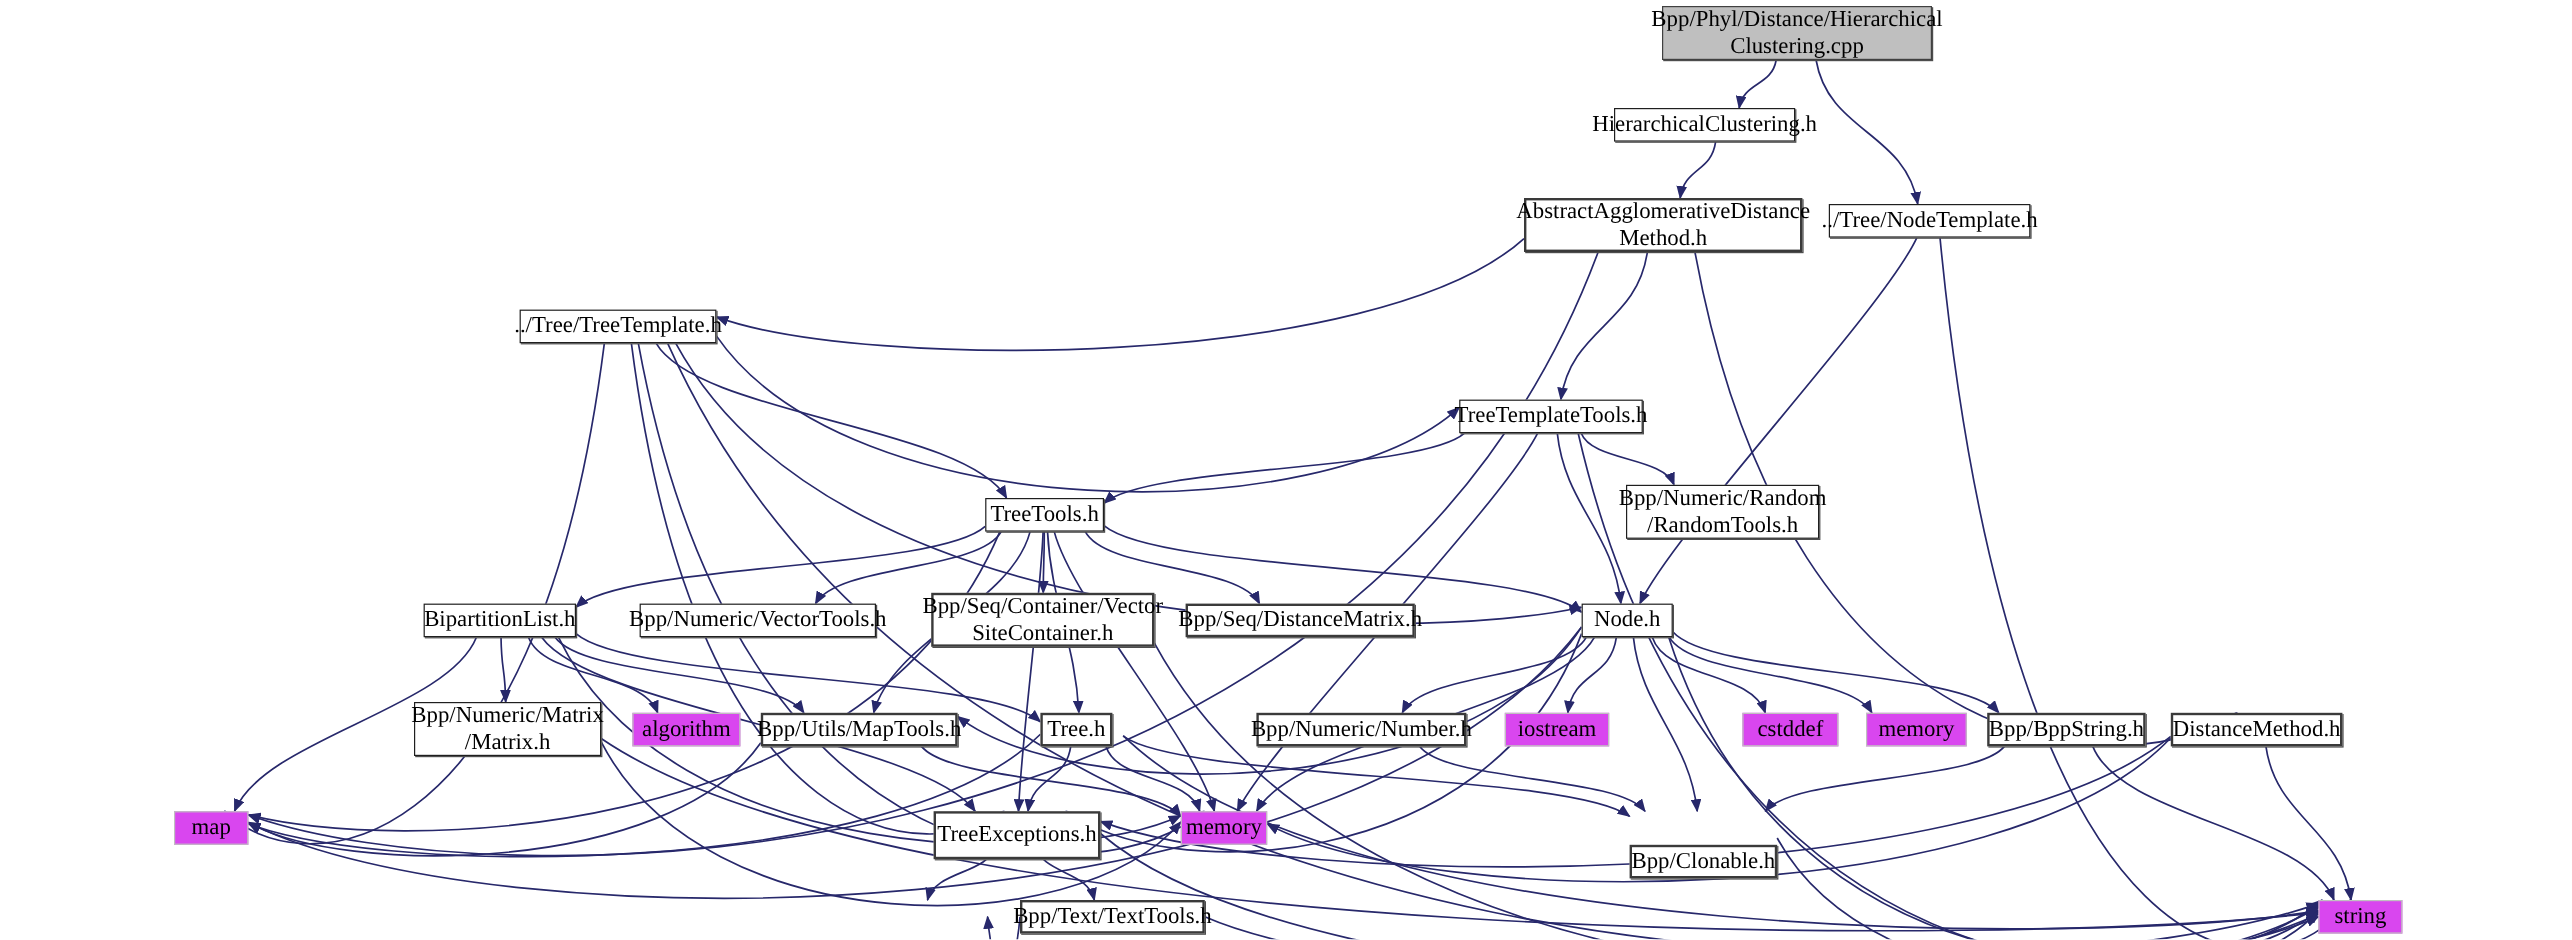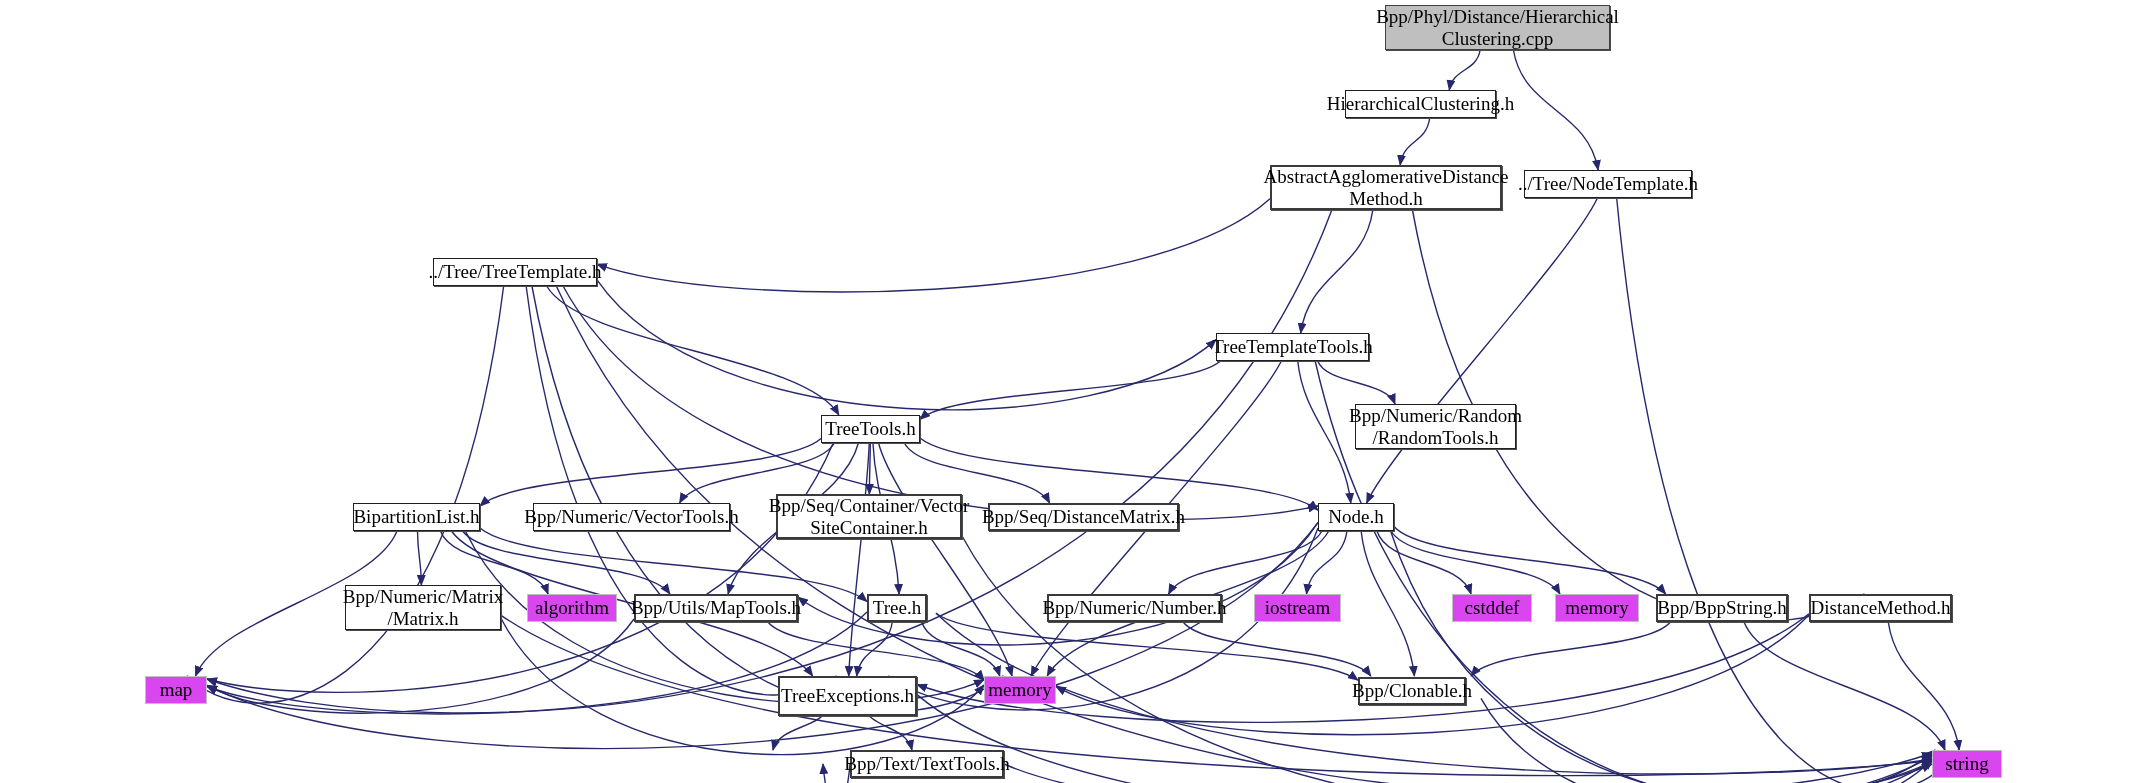--- a/index.html
+++ b/index.html
@@ -124,19 +124,19 @@
       <div class="node proj thick" style="left: 634px; top: 594px; width: 164px; height: 28px;">Bpp/Utils/MapTools.h</div>
       <div class="node proj thick" style="left: 867px; top: 594px; width: 60px; height: 28px;">Tree.h</div>
       <div class="node proj thick" style="left: 1047px; top: 594px; width: 175px; height: 28px;">Bpp/Numeric/Number.h</div>
       <div class="node lib" style="left: 1254px; top: 594px; width: 87px; height: 28px;">iostream</div>
       <div class="node lib" style="left: 1452px; top: 594px; width: 80px; height: 28px;">cstddef</div>
       <div class="node lib" style="left: 1555px; top: 594px; width: 84px; height: 28px;">memory</div>
       <div class="node proj thick" style="left: 1656px; top: 594px; width: 132px; height: 28px;">Bpp/BppString.h</div>
       <div class="node proj thick" style="left: 1809px; top: 594px; width: 143px; height: 28px;">DistanceMethod.h</div>
       <div class="node proj thick" style="left: 778px; top: 676px; width: 139px; height: 40px;">TreeExceptions.h</div>
       <div class="node lib" style="left: 984px; top: 676px; width: 72px; height: 28px;">memory</div>
-      <div class="node proj thick" style="left: 1358px; top: 677px; width: 108px; height: 28px;">Bpp/Clonable.h</div>
+      <div class="node proj thick" style="left: 1358px; top: 704px; width: 123px; height: 28px;">Bpp/Clonable.h</div>
       <div class="node lib" style="left: 145px; top: 676px; width: 62px; height: 28px;">map</div>
       <div class="node proj thick" style="left: 688px; top: 750px; width: 135px; height: 28px; margin-top: 38px;">Bpp/Exceptions.h</div>
       <div class="node proj thick" style="left: 850px; top: 750px; width: 154px; height: 28px;">Bpp/Text/TextTools.h</div>
       <div class="node lib" style="left: 1932px; top: 750px; width: 70px; height: 28px;">string</div>
     </div>
 </div>
 
 </body></html>

